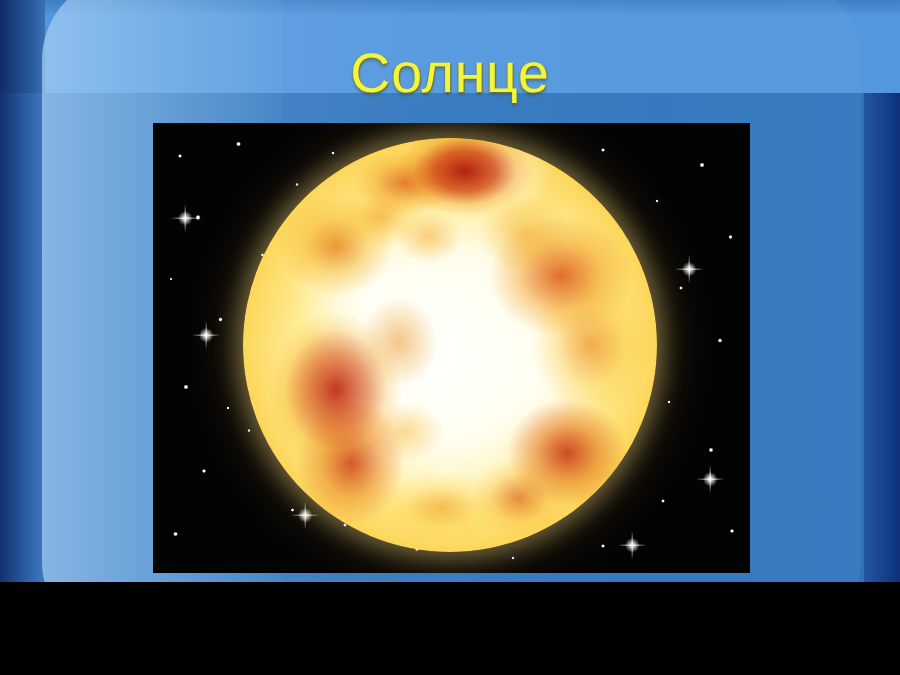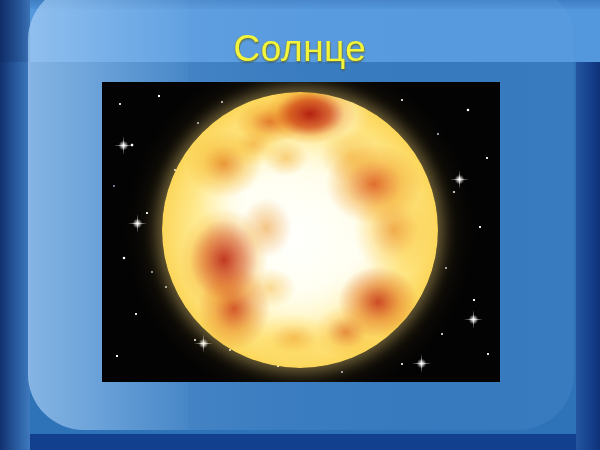--- a/index.html
+++ b/index.html
@@ -7,21 +7,21 @@
     padding: 0;
     background: #000;
   }
   body {
     font-family: "Liberation Sans", sans-serif;
   }
 
   .slide {
     position: relative;
     width: 600px;
-    height: 450px;
+    height: 388px;
     overflow: hidden;
     background: #c2410c;
   }
 
   
   .bg-top-light {
     position: absolute;
     left: 0; top: 0;
     width: 600px; height: 62px;
     background: #5397dd;

